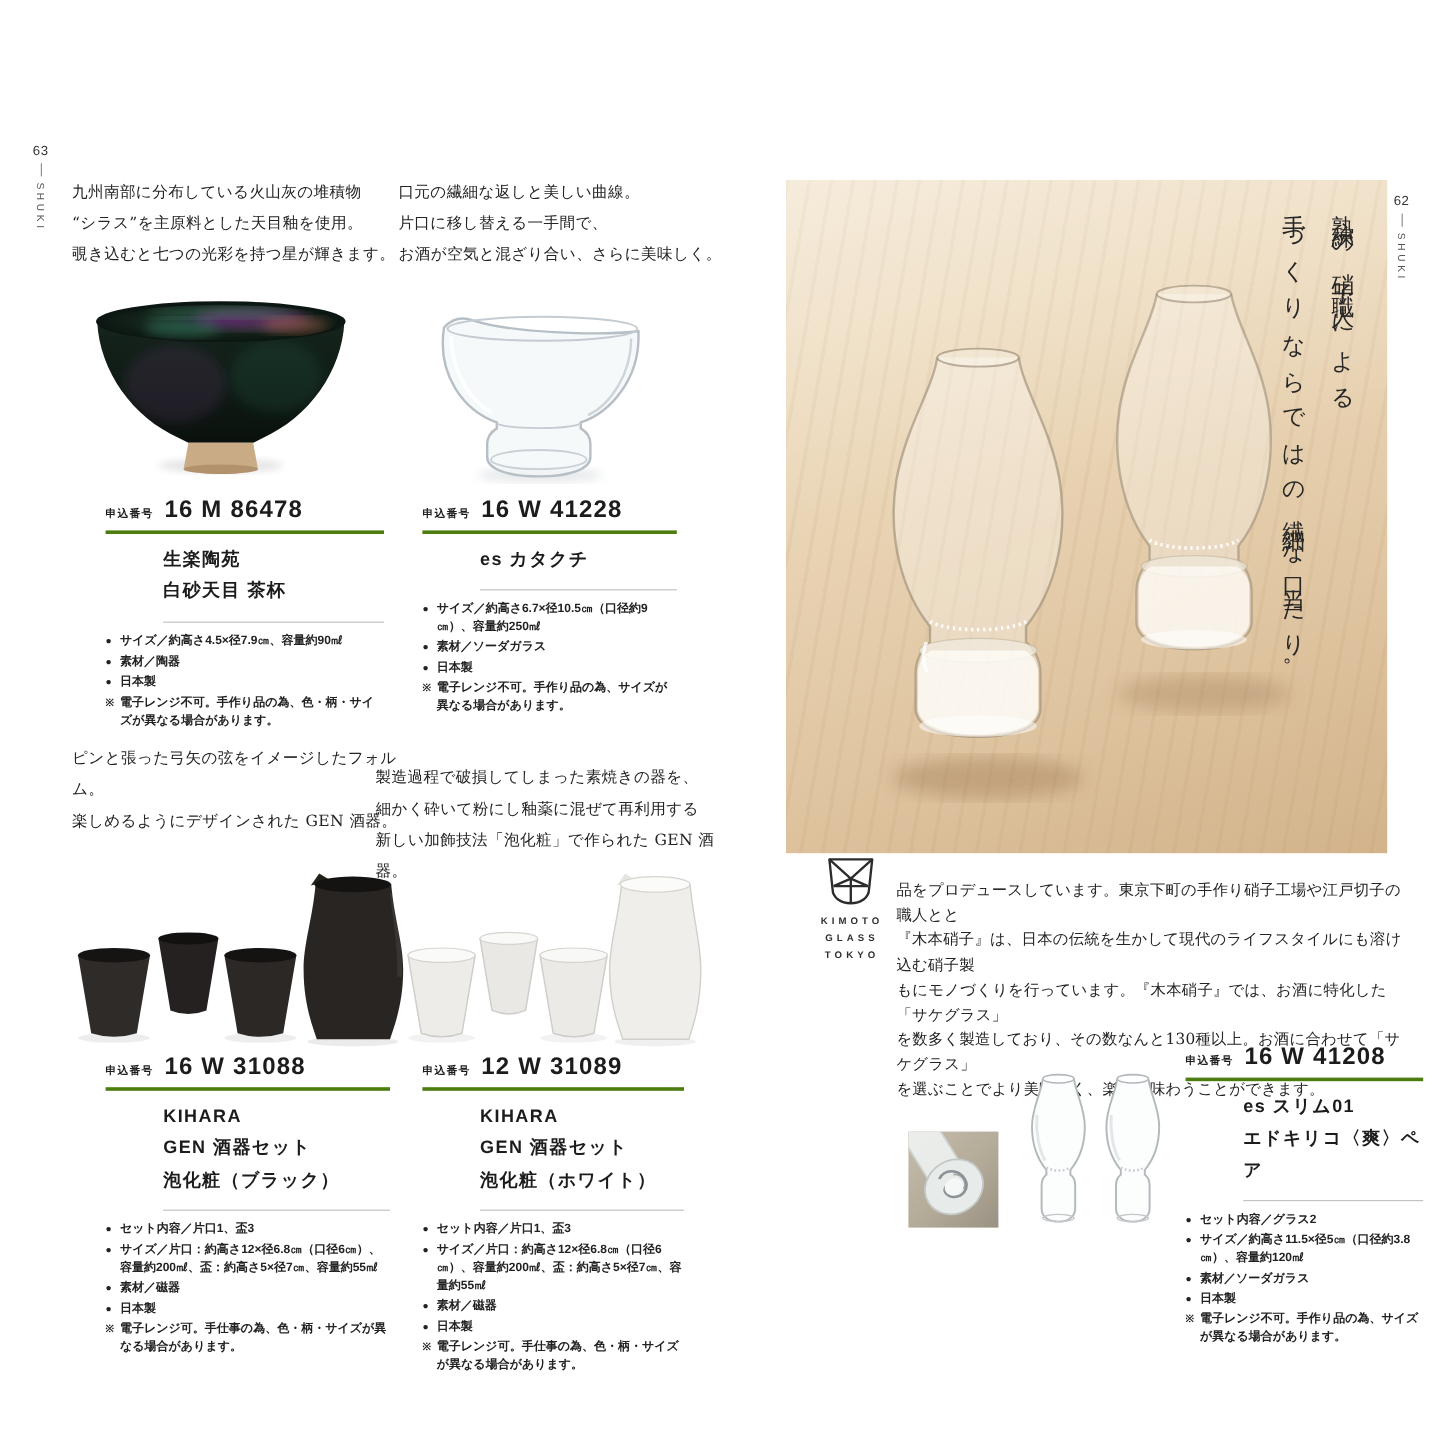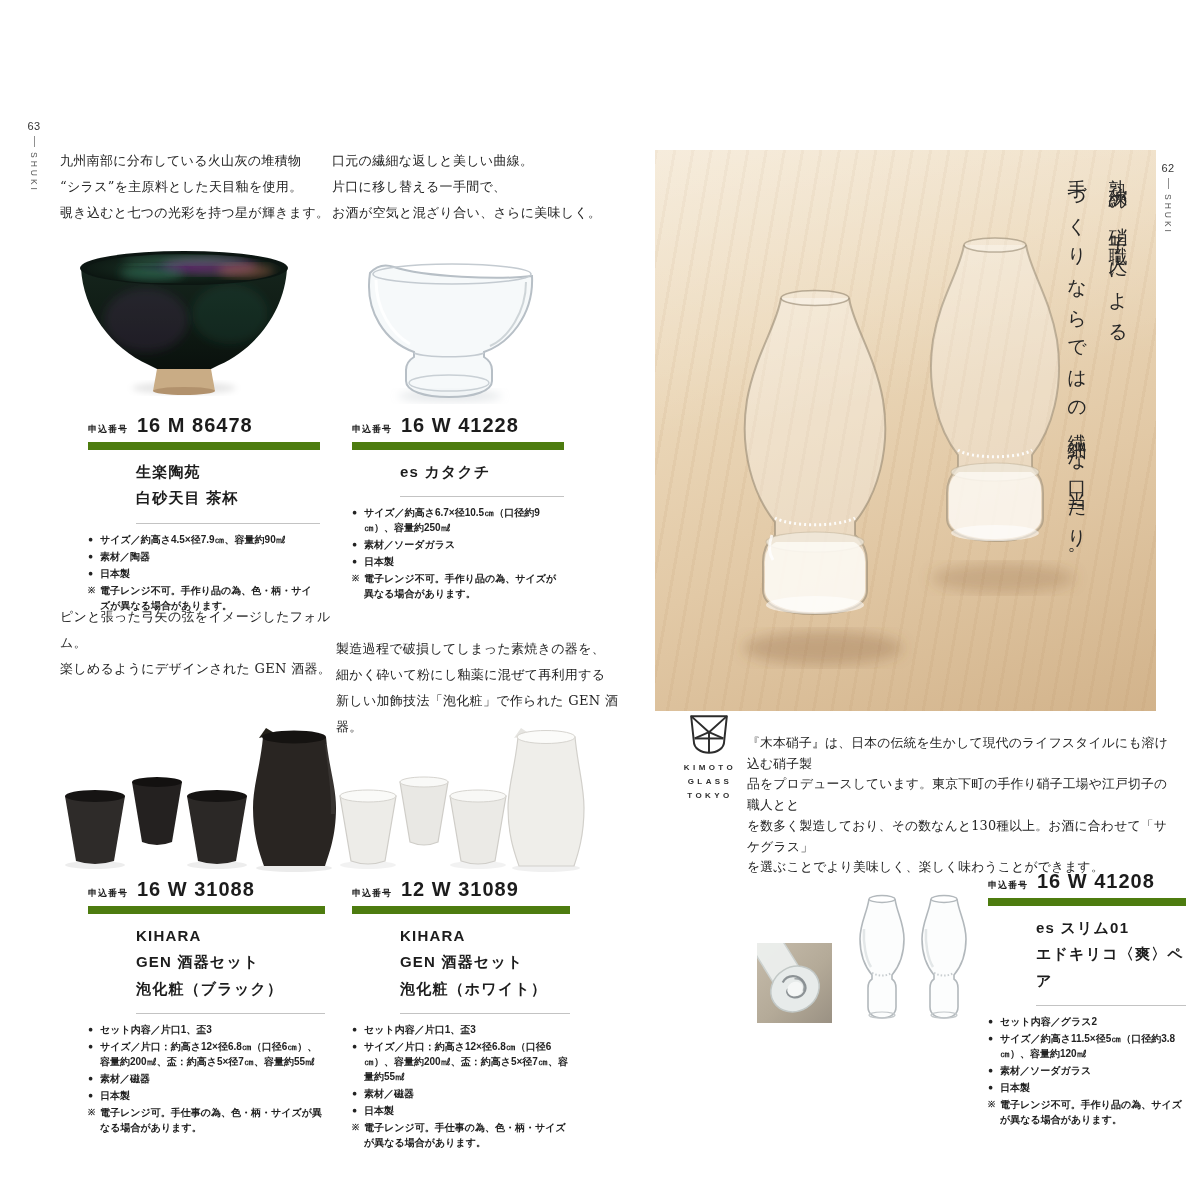--- a/index.html
+++ b/index.html
@@ -14,21 +14,21 @@
   .pmarker{width:24px;text-align:center;}
   .pmarker .num{font-size:11px;color:#333;letter-spacing:.5px;text-align:center;}
   .pmarker .tick{width:1px;height:11px;background:#909090;margin:4px auto 5px;}
   .pmarker .vlabel{writing-mode:vertical-rl;font-size:8.5px;letter-spacing:3px;color:#555;margin:0 auto;}
 
   
   .intro{font-size:13px;line-height:2.0;letter-spacing:.3px;color:#242424;}
 
   
   .pblock{}
-  .orow{display:flex;align-items:baseline;gap:9px;border-bottom:8px solid #4d7c0f;padding-bottom:5px;}
+  .orow{display:flex;align-items:baseline;gap:9px;border-bottom:3px solid #4d7c0f;padding-bottom:5px;}
   .olabel{font-size:9px;font-weight:700;letter-spacing:1px;white-space:nowrap;}
   .onum{font-size:20px;font-weight:700;letter-spacing:1px;white-space:nowrap;}
   .pname{padding:9px 0 11px;border-bottom:1px solid #c3c3c3;margin-left:48px;}
   .pname div{font-size:15px;font-weight:700;letter-spacing:1.2px;line-height:1.75;}
   .specs{padding-top:8px;font-size:10px;font-weight:600;line-height:1.5;color:#222;}
   .spec{display:flex;margin-bottom:2px;}
   .spec .m{flex:0 0 12px;font-size:8.5px;line-height:1.7;}
   .spec .t{flex:1;}
 
   
@@ -192,27 +192,27 @@
         <span class="m">●</span>
         <span class="t">日本製</span>
       </div>
       <div class="spec">
         <span class="m">※</span>
         <span class="t">電子レンジ不可。手作り品の為、サイズが異なる場合があります。</span>
       </div>
     </div>
 </div>
 
-<div class="abs intro serif" style="left:60px;top:604px;width:285px;">
+<div class="abs intro serif" style="left:60px;top:620px;width:285px;">
 
 <div>ピンと張った弓矢の弦をイメージしたフォルム。</div>
     <div>楽しめるようにデザインされた GEN 酒器。</div>
   </div>
 
-<div class="abs intro serif" style="left:336px;top:636px;width:285px;">
+<div class="abs intro serif" style="left:313px;top:636px;width:285px;">
 
 <div>製造過程で破損してしまった素焼きの器を、</div>
     <div>細かく砕いて粉にし釉薬に混ぜて再利用する</div>
     <div>新しい加飾技法「泡化粧」で作られた GEN 酒器。</div>
   </div>
 
 <div class="abs" style="left:50px;top:722px;width:288px;height:152px;">
   <svg class="photo" width="288" height="152" viewBox="0 0 288 152">
     <ellipse cx="45" cy="143" rx="30" ry="4" fill="rgba(0,0,0,0.07)"></ellipse>
     <ellipse cx="167" cy="143" rx="30" ry="4" fill="rgba(0,0,0,0.07)"></ellipse>
@@ -375,22 +375,23 @@
   <div class="logo-text">
 
   <div>KIMOTO</div>
       <div>GLASS</div>
       <div>TOKYO</div>
     </div>
 </div>
 
 <div class="abs brand-body serif" style="left:747px;top:733px;width:424px;">
 
-<div>『木本硝子』は、日本の伝統を生かして現代のライフスタイルにも溶け込む硝子製</div>
-    <div>品をプロデュースしています。東京下町の手作り硝子工場や江戸切子の職人とと</div>
+<div>品をプロデュースしています。東京下町の手作り硝子工場や江戸切子の職人とと</div>
+    <div>『木本硝子』は、日本の伝統を生かして現代のライフスタイルにも溶け込む硝子製</div>
+    <div>もにモノづくりを行っています。『木本硝子』では、お酒に特化した「サケグラス」</div>
     <div>を数多く製造しており、その数なんと130種以上。お酒に合わせて「サケグラス」</div>
     <div>を選ぶことでより美味しく、楽しく味わうことができます。</div>
   </div>
 
 <div class="abs pblock" style="left:988px;top:870px;width:198px;">
   <div class="orow">
     <span class="olabel">申込番号</span>
     <span class="onum">16 W 41208</span>
   </div>
   <div class="pname">

